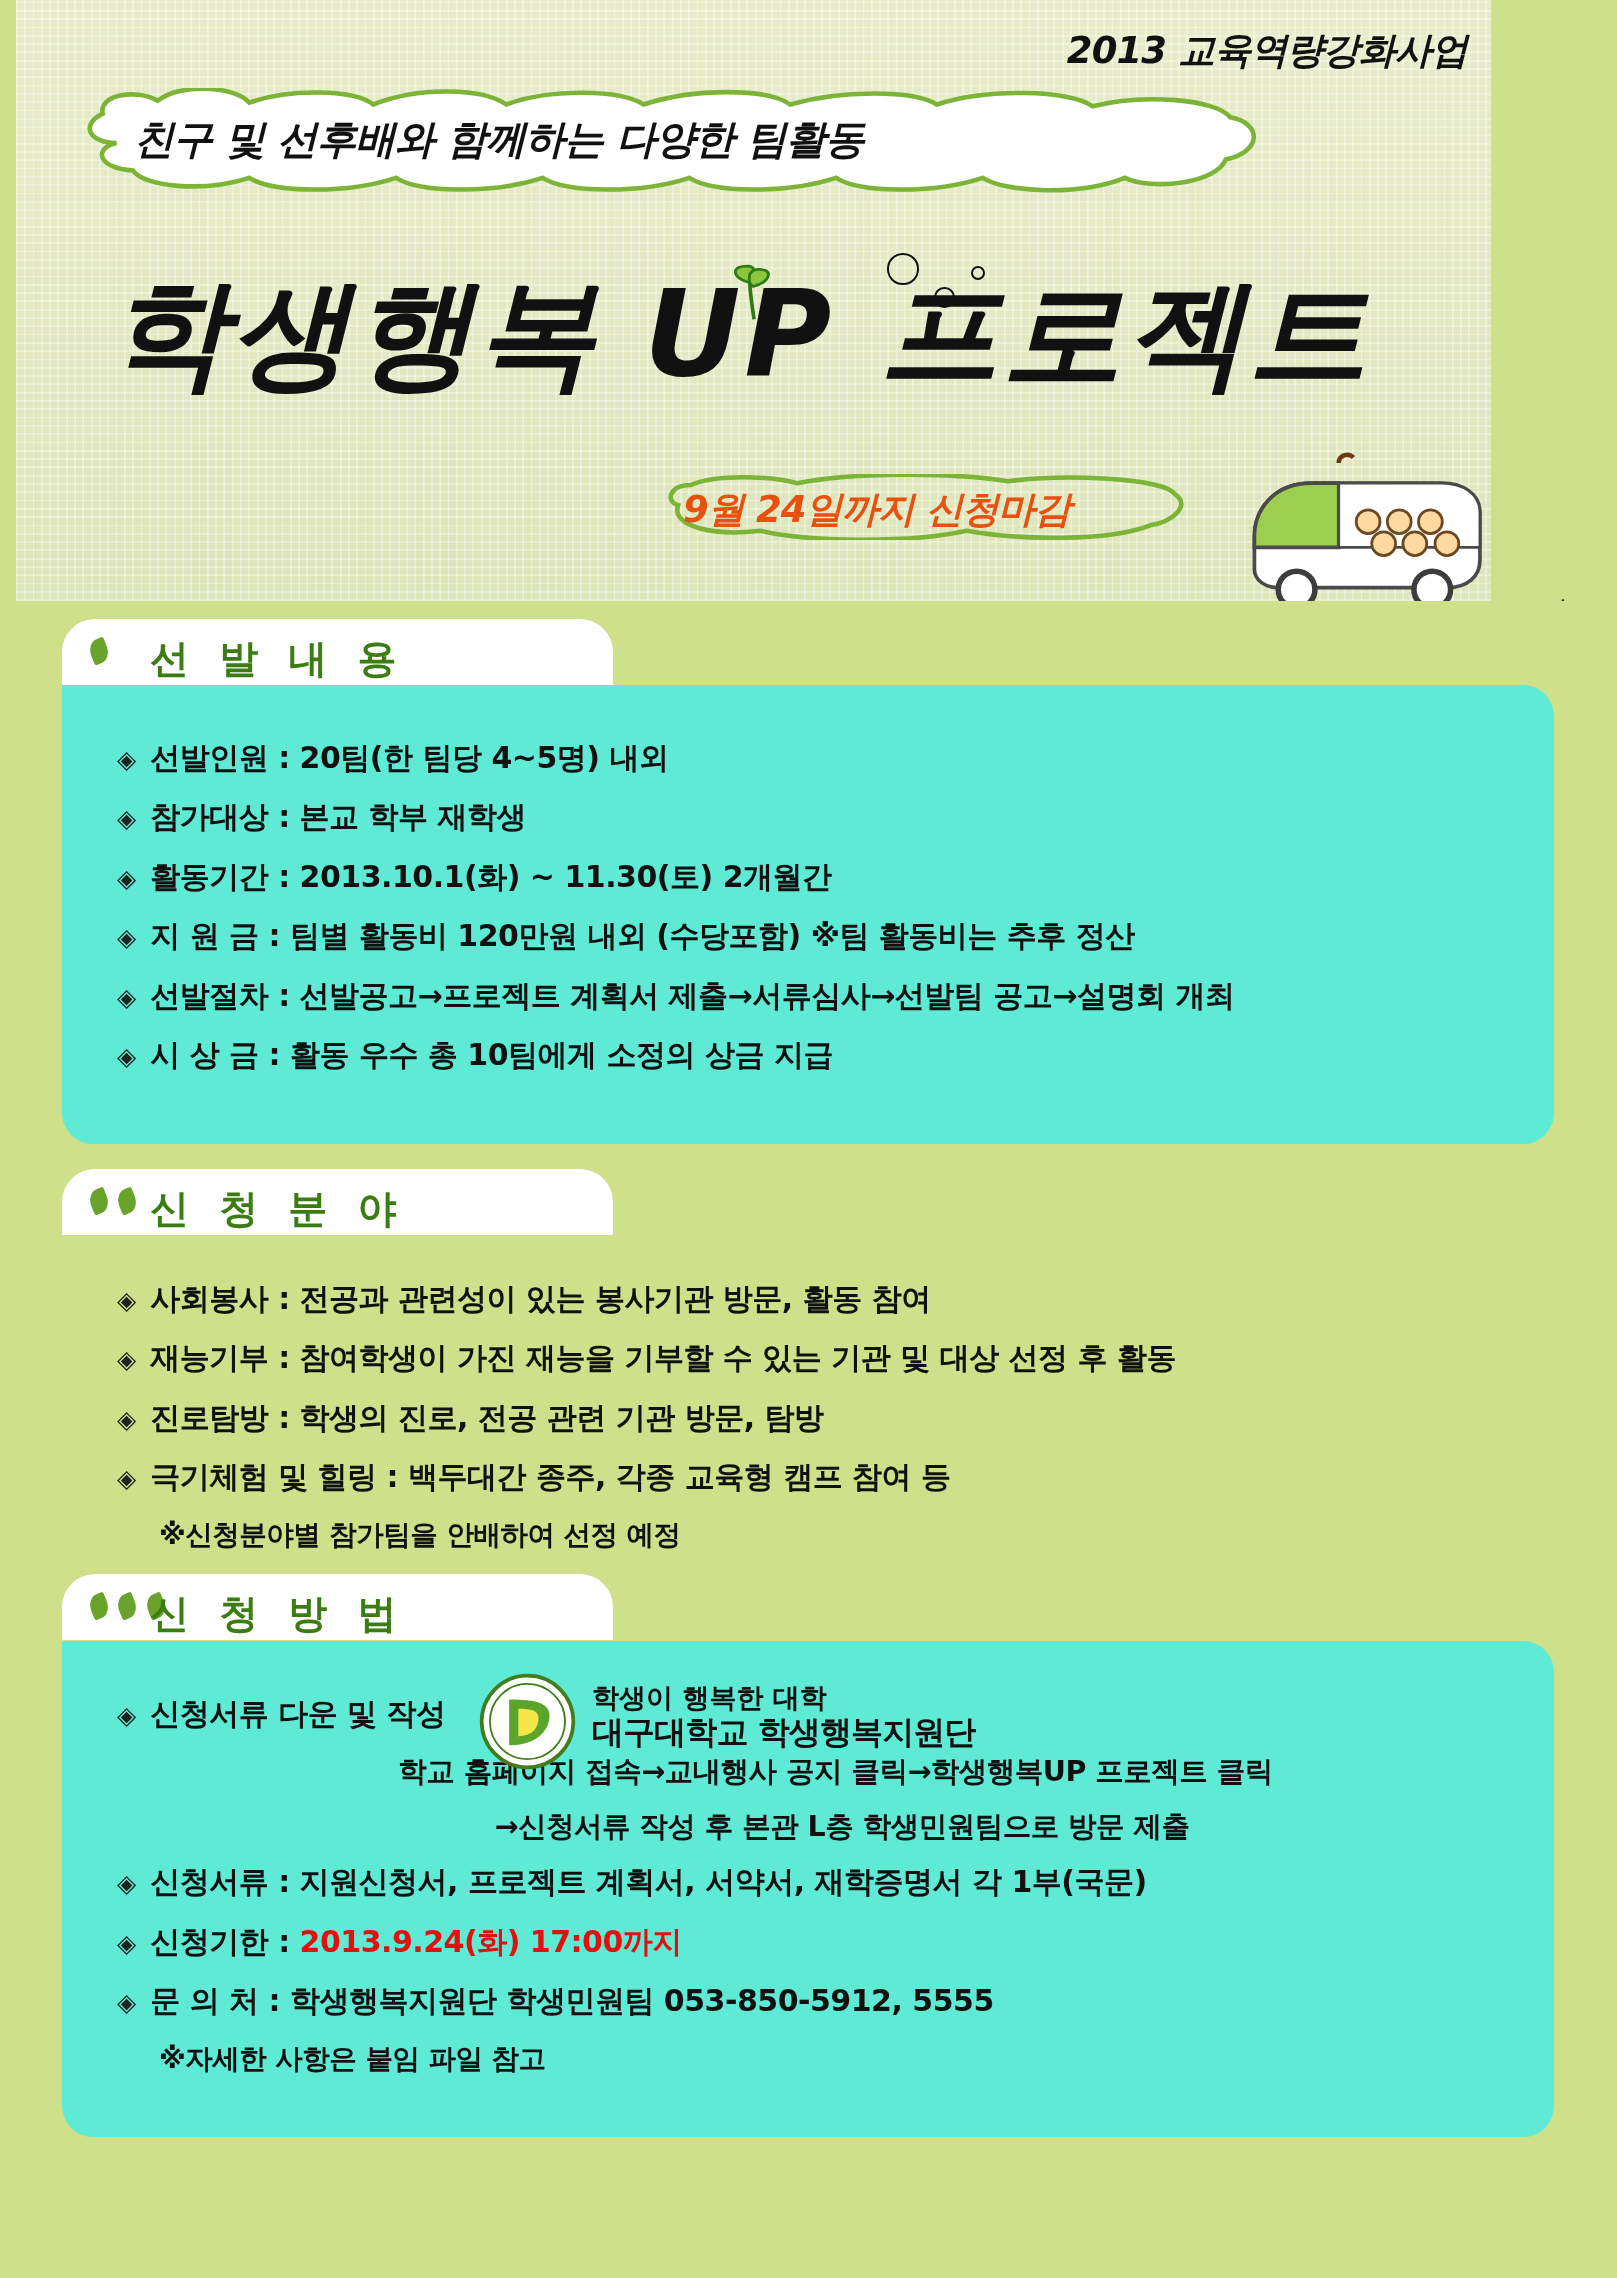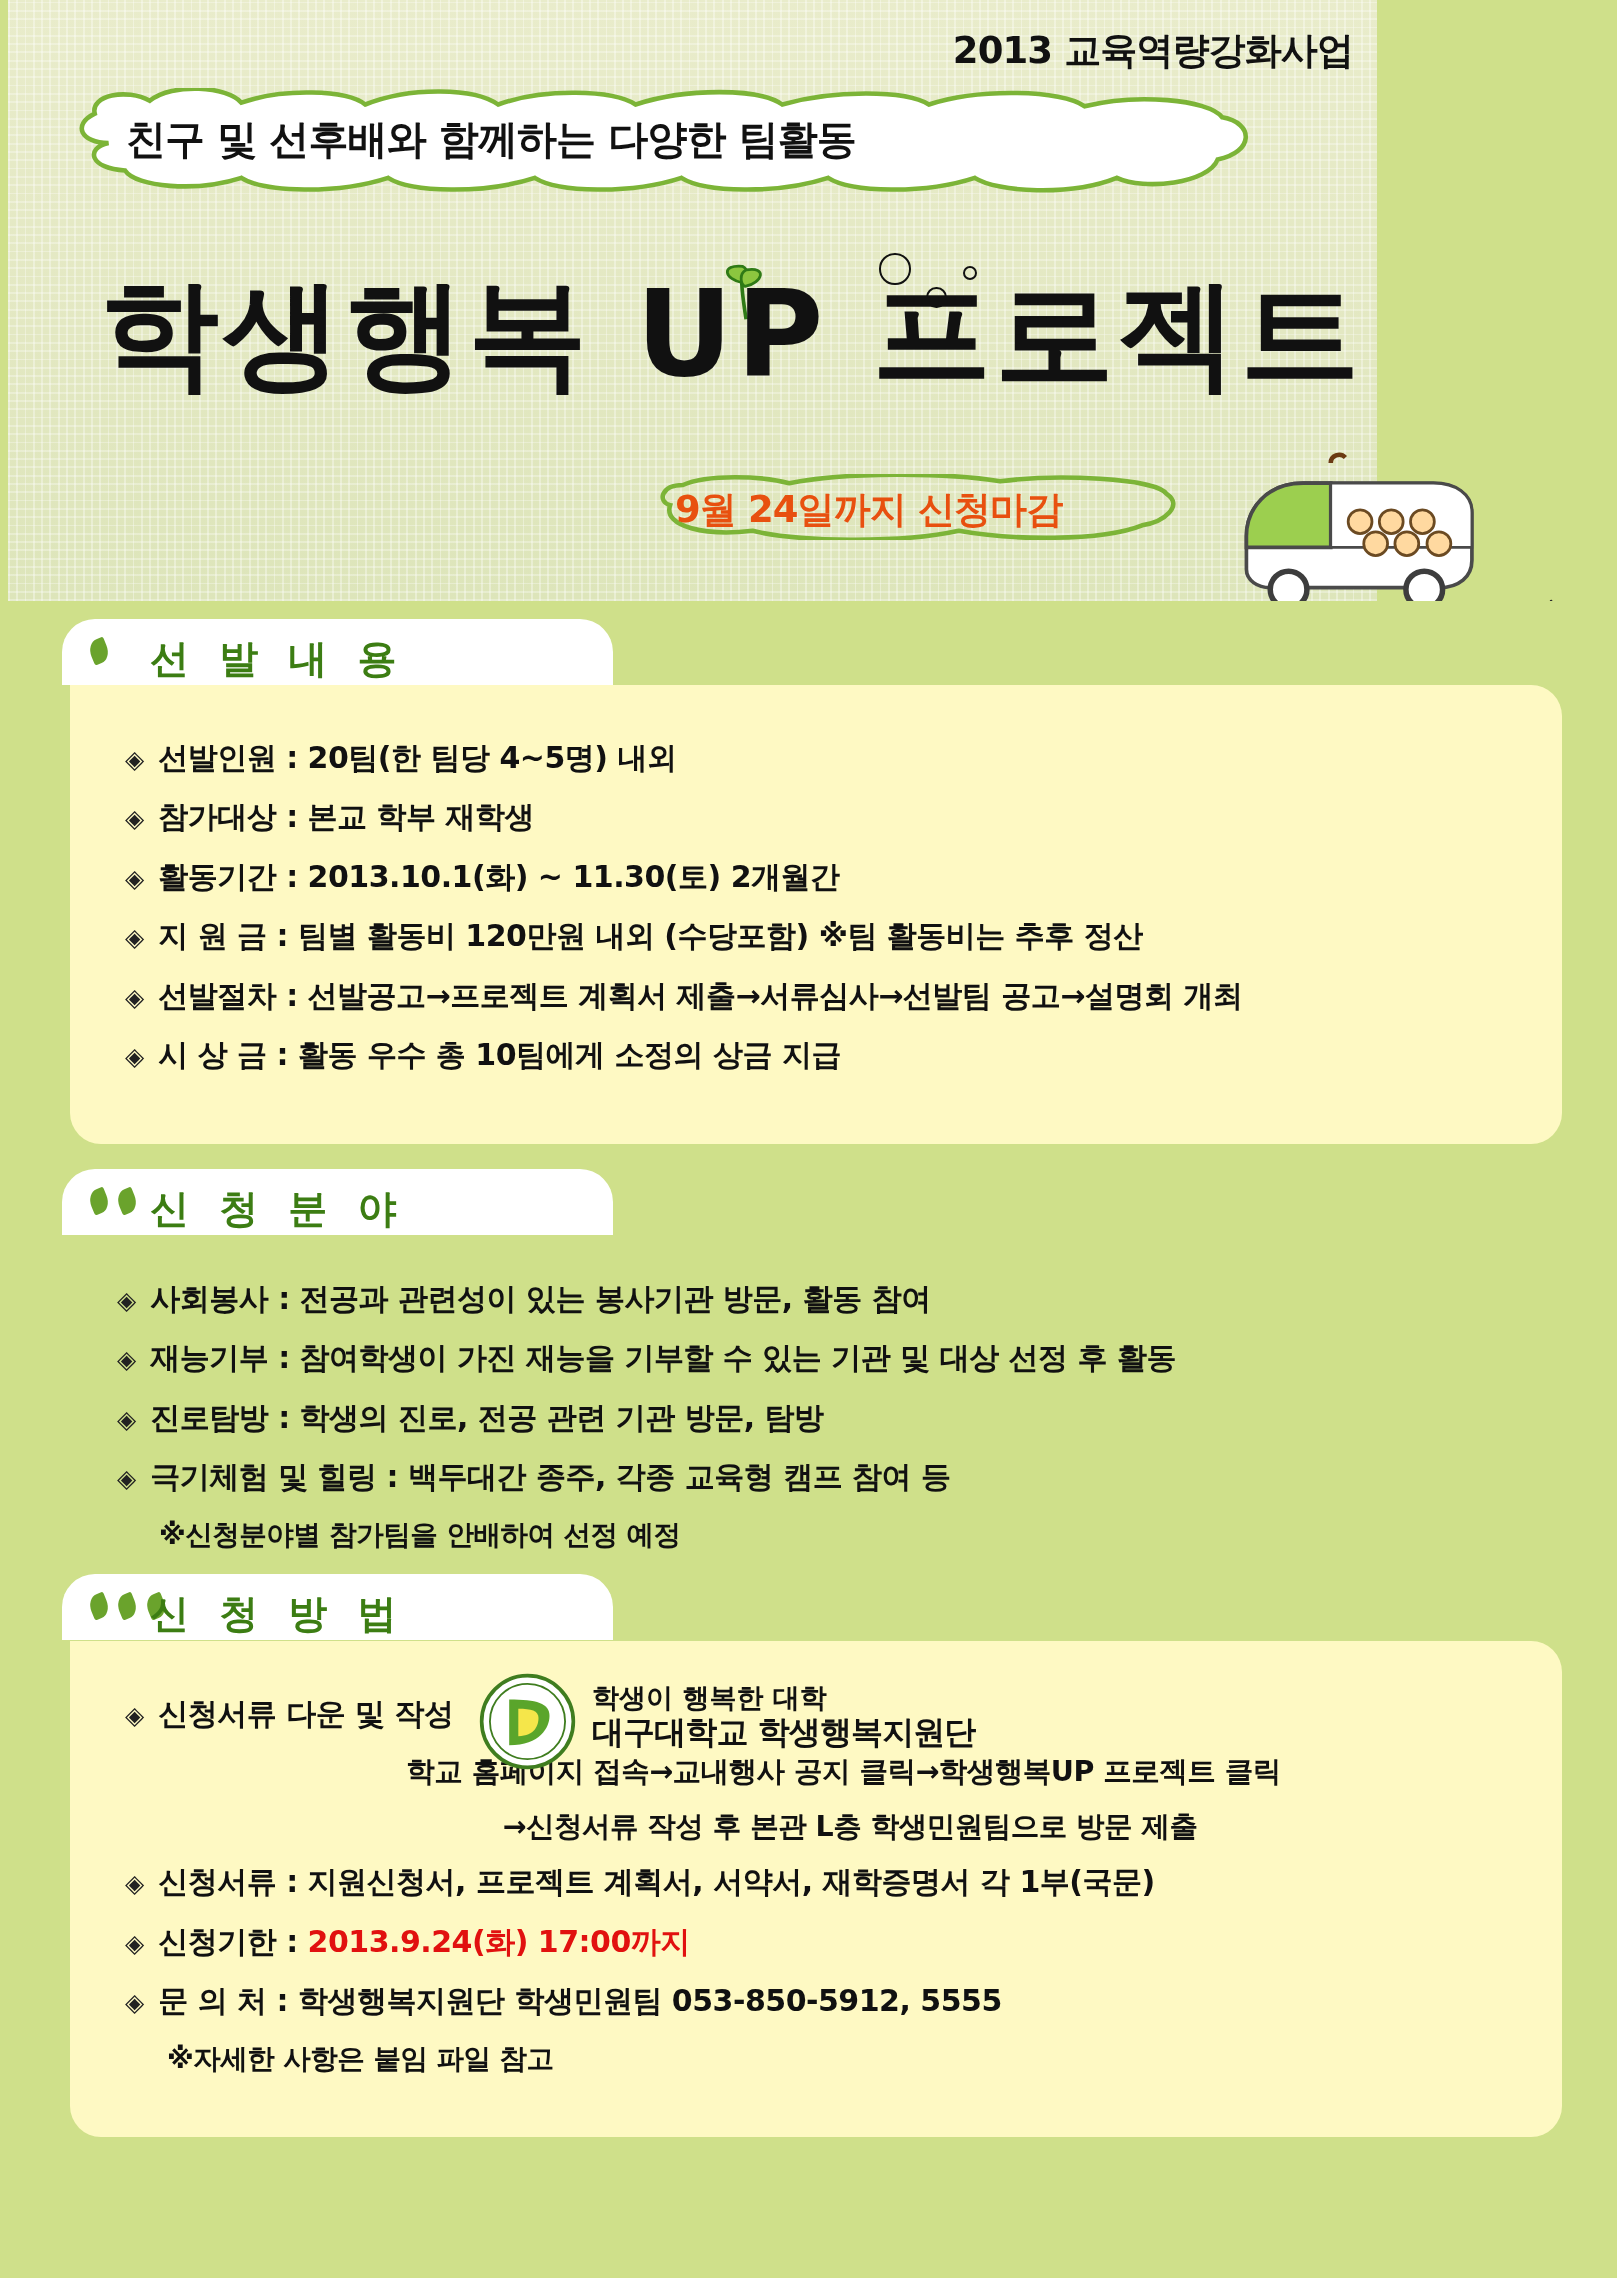--- a/index.html
+++ b/index.html
@@ -11,26 +11,27 @@
   }
   .poster{
     position:relative;
     width:1617px;height:2278px;
     box-sizing:border-box;
     background:#cfe08a;
     overflow:hidden;
   }
   
   .header{
-    position:absolute;left:8px;top:0;width:1369px;height:601px;
+    position:absolute;left:16px;top:0;width:1475px;height:601px;
     background:
       repeating-linear-gradient(90deg, rgba(255,255,255,0.35) 0 1.8px, rgba(255,255,255,0) 1.8px 8.3px),
       repeating-linear-gradient(0deg, rgba(255,255,255,0.30) 0 1.8px, rgba(255,255,255,0) 1.8px 8.3px),
       linear-gradient(180deg,#e9eccb 0%, #e3e8c2 55%, #dde5ba 100%);
     border-bottom:2.8px solid #b9cf6e;
+    font-style:italic;
   }
   .year-title{
     position:absolute;right:24px;top:26px;
     font-size:37px;font-weight:bold;color:#111;
     letter-spacing:-0.9px;
     white-space:nowrap;
   }
   
   .cloud{
     position:absolute;left:35px;top:88px;width:1231px;height:110px;
@@ -96,23 +97,22 @@
     margin-right:5.5px;
     vertical-align:middle;
   }
   .sec-tab .title{
     position:absolute;left:88px;top:13px;
     font-size:39px;font-weight:bold;color:#3c7d13;
     letter-spacing:8.3px;white-space:nowrap;
   }
   .sec-box{
     position:absolute;
-    background:#fef9c3;
+    background:#5eead4;
     border-radius:0 31px 31px 31px;
-    margin-left:8px;
   }
   .row{
     position:relative;
     font-size:30px;color:#111;font-weight:bold;
     letter-spacing:-0.5px;
     white-space:nowrap;
     margin:0 0 18.4px 0;
   }
   .row .dia{
     display:inline-block;width:24px;color:#222;font-size:25px;

